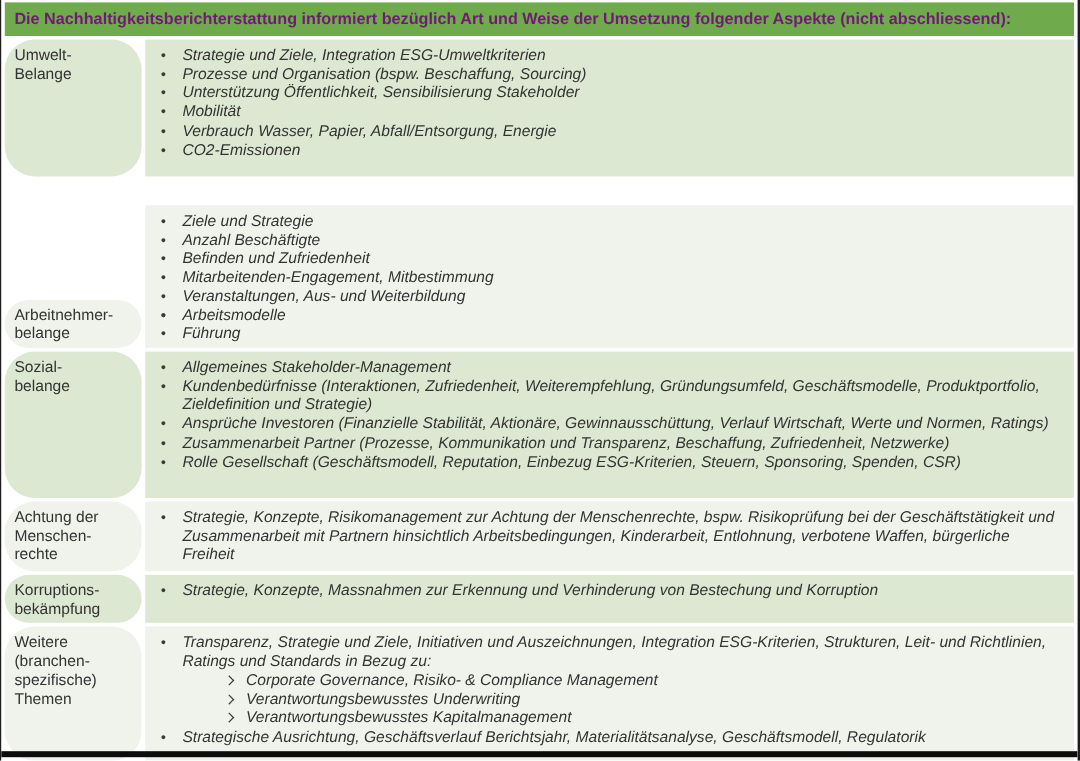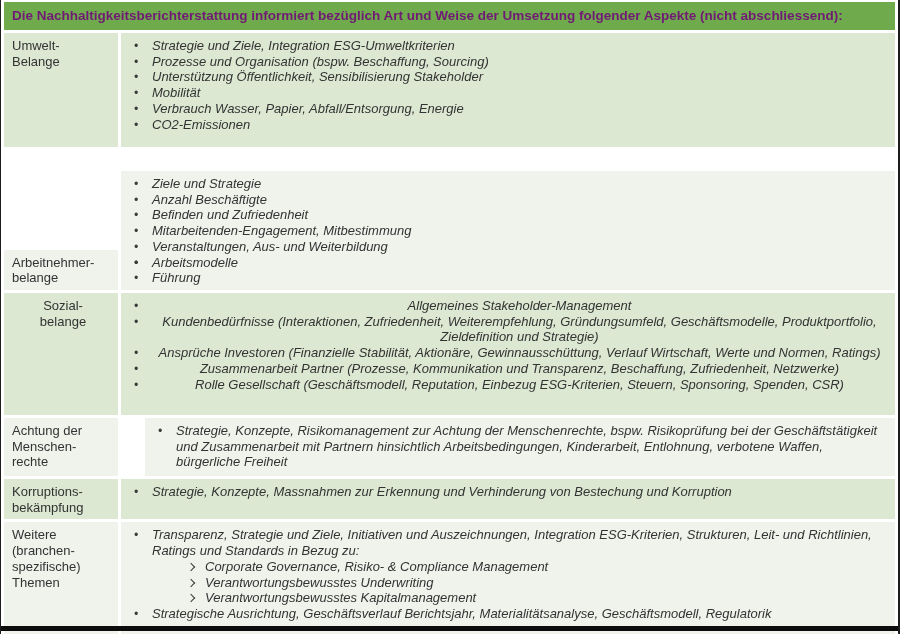--- a/index.html
+++ b/index.html
@@ -27,31 +27,32 @@
     margin-bottom:3px;
     white-space:nowrap;
     overflow:hidden;
     box-sizing:border-box;
   }
   .trow{display:flex;margin-bottom:3px;}
   .row-green > .cell{background:#dce8d2;}
   .row-white > .cell{background:#eff3ec;}
   .r1{min-height:114px;}
   .r2{min-height:140px;align-items:flex-end;}
-  .r3{min-height:122px;text-align:center;}
-  .r4{min-height:58px;gap:24px;}
+  .r3{min-height:122px;}
+  .r4{min-height:58px;}
   .r5{min-height:34px;}
   .r6{min-height:112px;}
   .cell{box-sizing:border-box;}
   .cell-label{
     width:114px;flex:none;
     margin-right:3px;
     padding:5px 4px 4px 8px;
     white-space:pre-line;
     line-height:15.7px;
+    border-radius:25px;
   }
   .cell-content{
     flex:1;
     padding:5px 8px 4px 0;
   }
   ul.bullets, ul.sublist{margin:0;padding:0;list-style:none;line-height:15.7px;}
   li.item{position:relative;padding-left:31px;font-style:italic;}
   .bullet-dot{position:absolute;left:13px;top:0;color:#3a3a3a;}
   .bullet-dot::before{content:"\2022";font-size:12px;}
   li.subitem{position:relative;padding-left:53px;}

